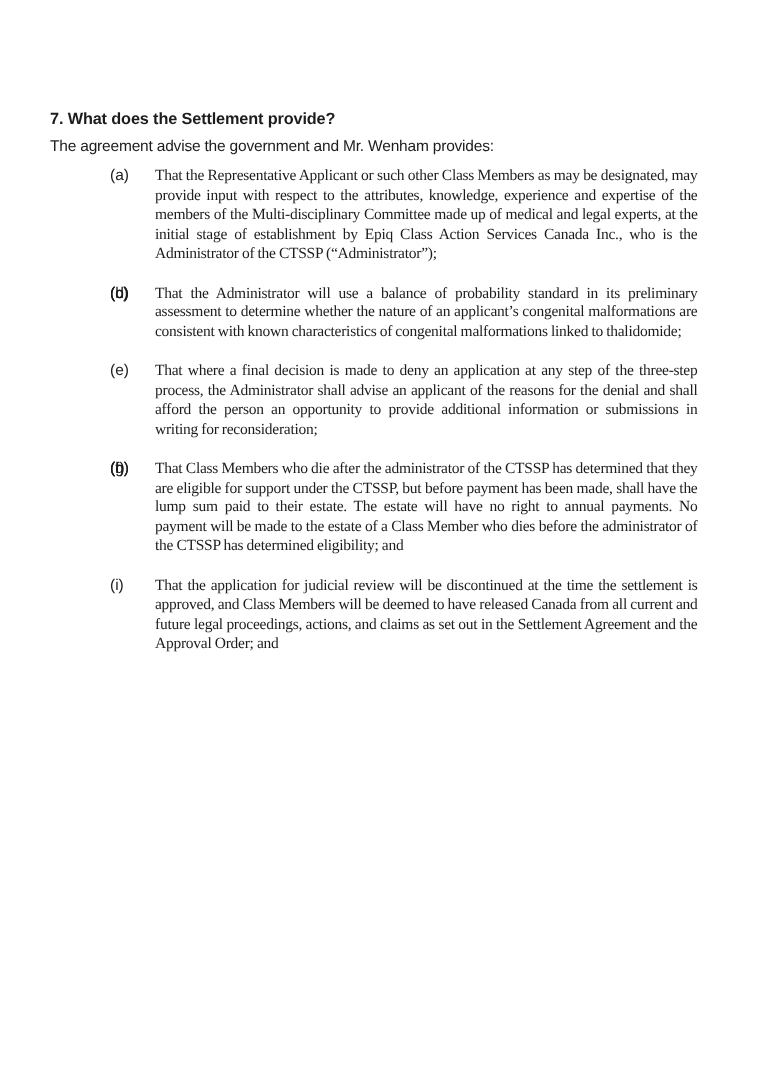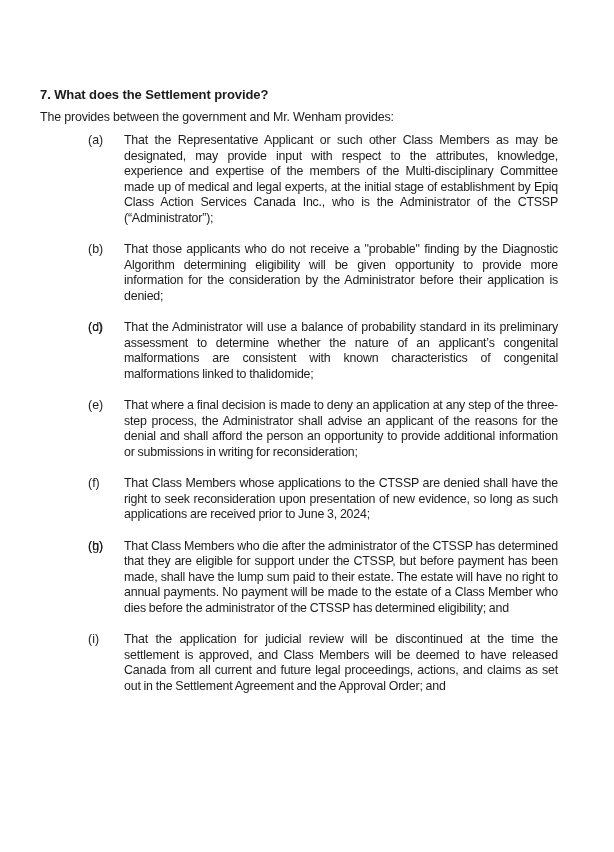--- a/index.html
+++ b/index.html
@@ -21,52 +21,51 @@
   .item { position: relative; margin-bottom: 16px; }
   .label {
     position: absolute; left: 88px; top: 0;
     font-size: 12.4px; line-height: 15.5px;
   }
   .text {
     margin-left: 124px; width: 434px;
     font-size: 12.4px; line-height: 15.5px;
     text-align: justify; letter-spacing: -0.2px;
     word-spacing: -0.3px;
+    font-family: Liberation Serif, serif;
   }
 </style>
 </head>
 <body>
 
 <div class="page">
   <div class="heading">7. What does the Settlement provide?</div>
-  <div class="intro">The provides between the government and Mr. Wenham provides:</div>
+  <div class="intro">The agreement advise the government and Mr. Wenham provides:</div>
 
   <div class="items">
     <div class="item">
       <span class="label">(a)</span>
       <div class="text">That the Representative Applicant or such other Class Members as may be designated, may provide input with respect to the attributes, knowledge, experience and expertise of the members of the Multi-disciplinary Committee made up of medical and legal experts, at the initial stage of establishment by Epiq Class Action Services Canada Inc., who is the Administrator of the CTSSP (“Administrator”);</div>
     </div>
     <div class="item">
       <span class="label">(b)</span>
-      <div class="text">That those applicants who do not receive a "probable" finding by the Diagnostic Algorithm determining eligibility will be given opportunity to provide more information for the consideration by the Administrator before their application is denied;</div>
     </div>
     <div class="item">
       <span class="label">(c)</span>
     </div>
     <div class="item">
       <span class="label">(d)</span>
       <div class="text">That the Administrator will use a balance of probability standard in its preliminary assessment to determine whether the nature of an applicant’s congenital malformations are consistent with known characteristics of congenital malformations linked to thalidomide;</div>
     </div>
     <div class="item">
       <span class="label">(e)</span>
       <div class="text">That where a final decision is made to deny an application at any step of the three-step process, the Administrator shall advise an applicant of the reasons for the denial and shall afford the person an opportunity to provide additional information or submissions in writing for reconsideration;</div>
     </div>
     <div class="item">
       <span class="label">(f)</span>
-      <div class="text">That Class Members whose applications to the CTSSP are denied shall have the right to seek reconsideration upon presentation of new evidence, so long as such applications are received prior to June 3, 2024;</div>
     </div>
     <div class="item">
       <span class="label">(g)</span>
     </div>
     <div class="item">
       <span class="label">(h)</span>
       <div class="text">That Class Members who die after the administrator of the CTSSP has determined that they are eligible for support under the CTSSP, but before payment has been made, shall have the lump sum paid to their estate. The estate will have no right to annual payments. No payment will be made to the estate of a Class Member who dies before the administrator of the CTSSP has determined eligibility; and</div>
     </div>
     <div class="item">
       <span class="label">(i)</span>

